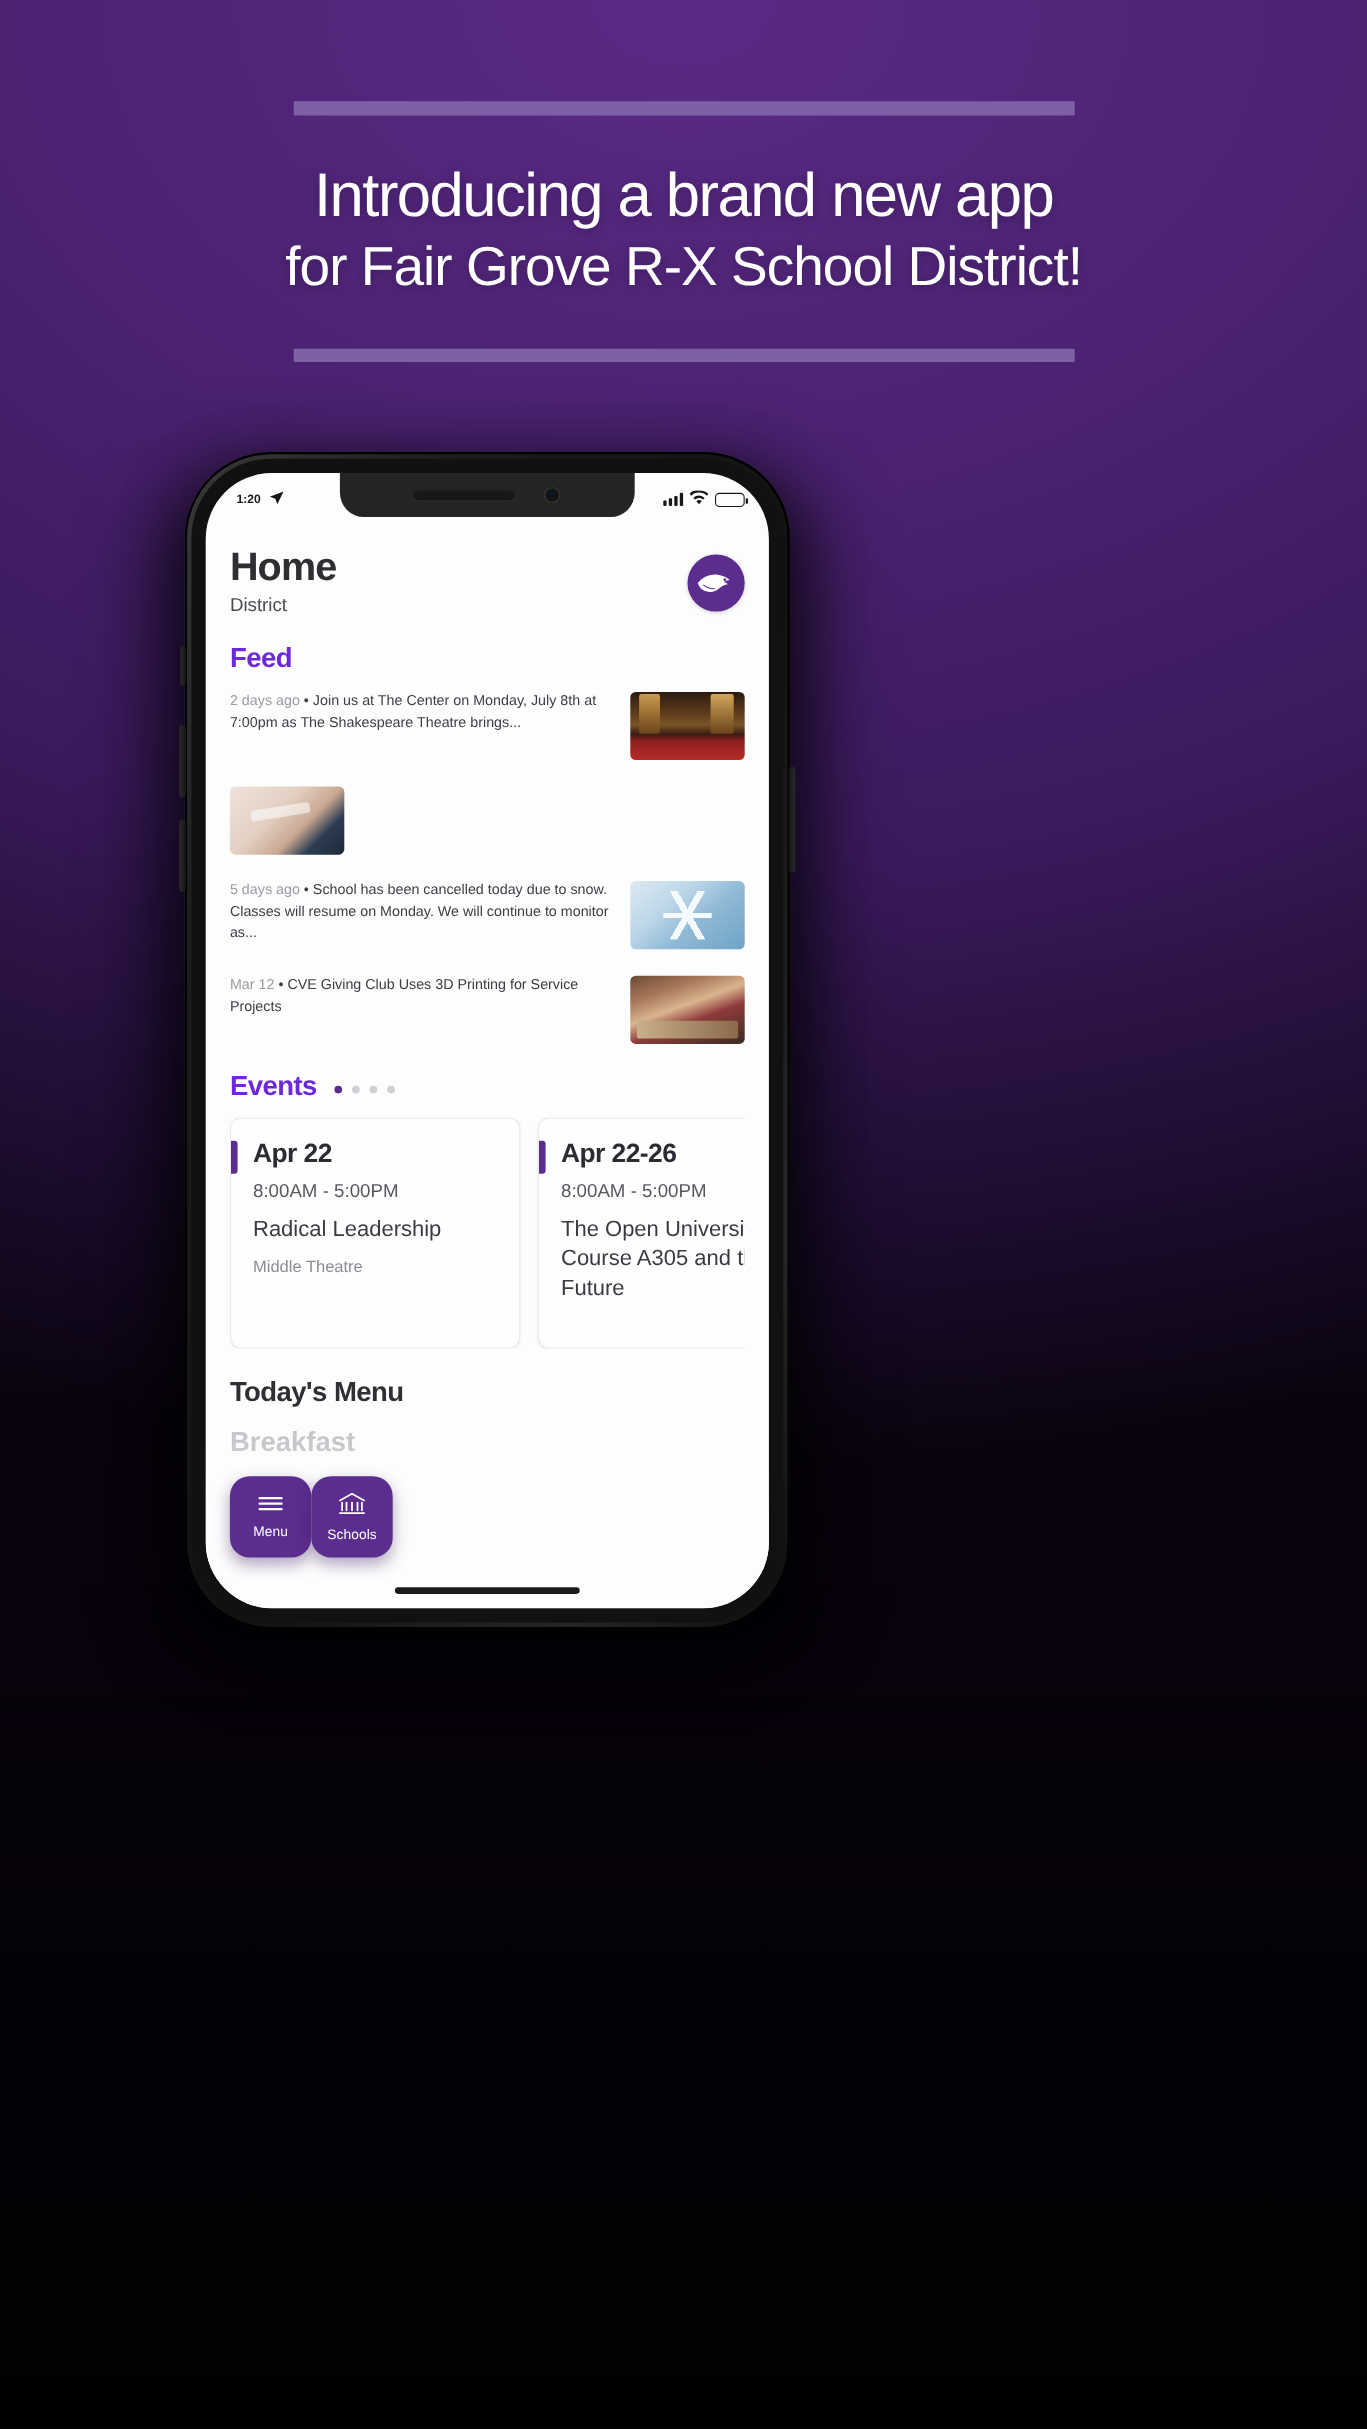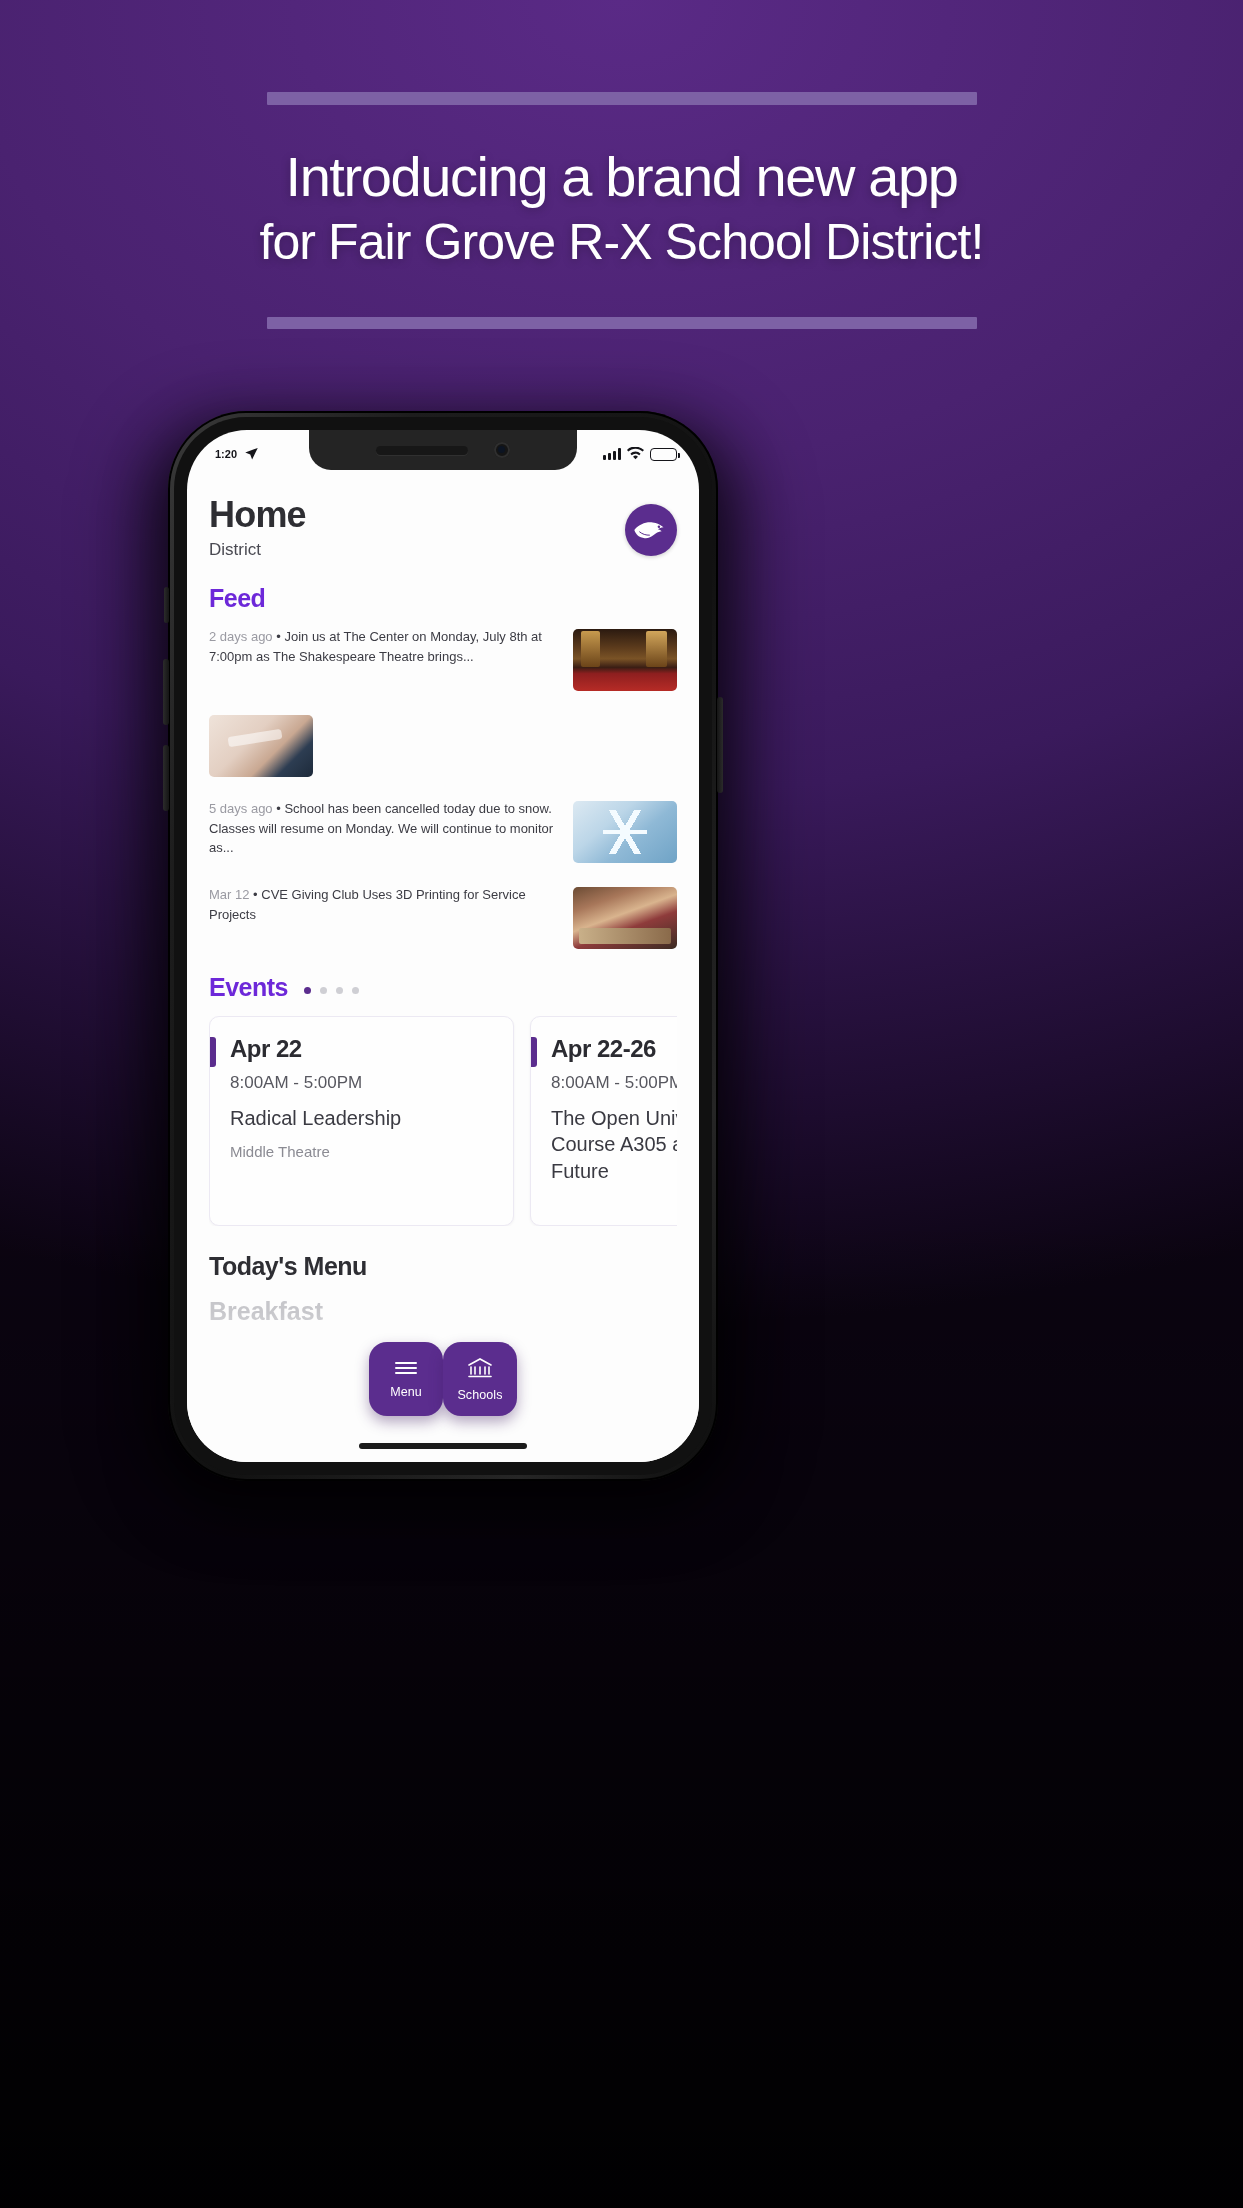--- a/index.html
+++ b/index.html
@@ -299,21 +299,21 @@
   }
 
   
   .events-row {
     display: flex;
     gap: 16px;
     margin-top: 14px;
     overflow: hidden;
   }
   .event-card {
-    width: 305px;
+    width: 264px;
     flex-shrink: 0;
     min-height: 210px;
     border: 1.5px solid #ece9f3;
     border-radius: 10px;
     background: #fefefe;
     padding: 18px 32px 16px 20px;
     position: relative;
     box-shadow: 0 1px 3px rgba(30,20,50,.05);
   }
   .event-bar {
@@ -360,21 +360,21 @@
     margin-top: 16px;
     opacity: .55;
   }
 
   
   .fab-row {
     position: absolute;
     left: 0; right: 0;
     bottom: 46px;
     display: flex;
-    justify-content: center;
+    justify-content: flex-start;
     padding: 0 22px;
     z-index: 8;
   }
   .fab {
     width: 74px; height: 74px;
     border-radius: 18px;
     background: #5b2d8e;
     color: #ffffff;
     display: flex;
     flex-direction: column;

